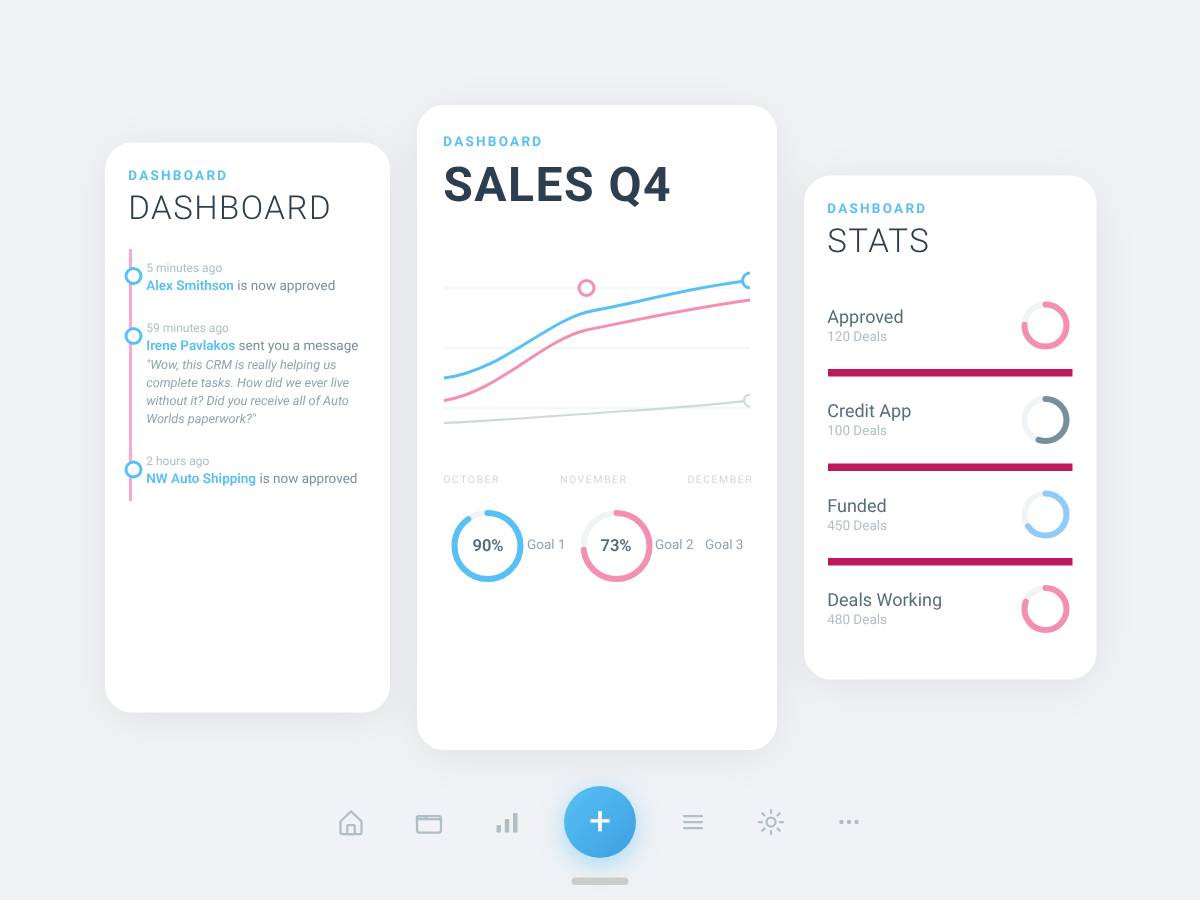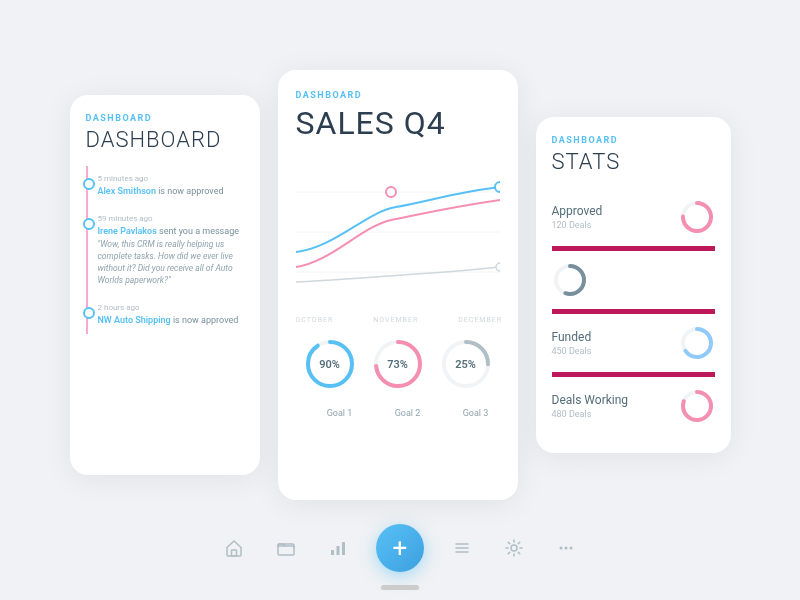--- a/index.html
+++ b/index.html
@@ -119,21 +119,21 @@
 
     
     .card-sales {
       width: 240px;
       min-height: 430px;
       padding: 20px 18px;
     }
 
     .card-sales .card-title {
       font-size: 32px;
-      font-weight: 400;
+      font-weight: 700;
       margin-bottom: 4px;
     }
 
     
     .chart-area {
       width: 100%;
       height: 160px;
       margin: 10px 0 4px;
       position: relative;
     }
@@ -154,23 +154,23 @@
 
     
     .goals-row {
       display: flex;
       justify-content: space-around;
       margin-top: 10px;
     }
 
     .goal-item {
       display: flex;
-      flex-direction: column;
-      align-items: center;
-      gap: 18px;
+      flex-direction: row;
+      align-items: center;
+      gap: 0;
     }
 
     .goal-circle {
       position: relative;
       width: 52px;
       height: 52px;
     }
 
     .goal-circle svg {
       transform: rotate(-90deg);
@@ -182,21 +182,20 @@
       left: 50%;
       transform: translate(-50%, -50%);
       font-size: 11px;
       font-weight: 600;
       color: #546e7a;
     }
 
     .goal-label {
       font-size: 9px;
       color: #90a4ae;
-      margin-left: 20px;
     }
 
     
     .card-stats {
       width: 195px;
       min-height: 320px;
       padding: 18px 16px;
     }
 
     .stats-list {
@@ -374,27 +373,20 @@
     <div class="goal-circle">
       <svg width="52" height="52" viewBox="0 0 52 52">
         <circle cx="26" cy="26" r="22" fill="none" stroke="#f0f4f7" stroke-width="4"></circle>
         <circle cx="26" cy="26" r="22" fill="none" stroke="#f48fb1" stroke-width="4" stroke-dasharray="100.9 138.2" stroke-linecap="round"></circle>
       </svg>
       <span class="goal-pct">73%</span>
     </div>
     <span class="goal-label">Goal 2</span>
   </div>
         <div class="goal-item">
-    <div class="goal-circle">
-      <svg width="52" height="52" viewBox="0 0 52 52">
-        <circle cx="26" cy="26" r="22" fill="none" stroke="#f0f4f7" stroke-width="4"></circle>
-        <circle cx="26" cy="26" r="22" fill="none" stroke="#b0bec5" stroke-width="4" stroke-dasharray="34.6 138.2" stroke-linecap="round"></circle>
-      </svg>
-      <span class="goal-pct">25%</span>
-    </div>
     <span class="goal-label">Goal 3</span>
   </div>
       </div>
   </div>
 
   <div class="card card-stats">
     <div class="card-label">DASHBOARD</div>
     <div class="card-title">STATS</div>
     <div class="stats-list">
 
@@ -404,20 +396,24 @@
       <div class="stat-value">120 Deals</div>
     </div>
     <div class="stat-donut">
       <svg width="36" height="36" viewBox="0 0 36 36">
         <circle cx="18" cy="18" r="14" fill="none" stroke="#f0f4f7" stroke-width="4"></circle>
         <circle cx="18" cy="18" r="14" fill="none" stroke="#f48fb1" stroke-width="4" stroke-dasharray="66.0 88.0" stroke-linecap="round"></circle>
       </svg>
     </div>
   </div>
         <div class="stat-item">
+    <div class="stat-info">
+      <div class="stat-name">Credit App</div>
+      <div class="stat-value">100 Deals</div>
+    </div>
     <div class="stat-donut">
       <svg width="36" height="36" viewBox="0 0 36 36">
         <circle cx="18" cy="18" r="14" fill="none" stroke="#f0f4f7" stroke-width="4"></circle>
         <circle cx="18" cy="18" r="14" fill="none" stroke="#78909c" stroke-width="4" stroke-dasharray="48.4 88.0" stroke-linecap="round"></circle>
       </svg>
     </div>
   </div>
         <div class="stat-item">
     <div class="stat-info">
       <div class="stat-name">Funded</div>

